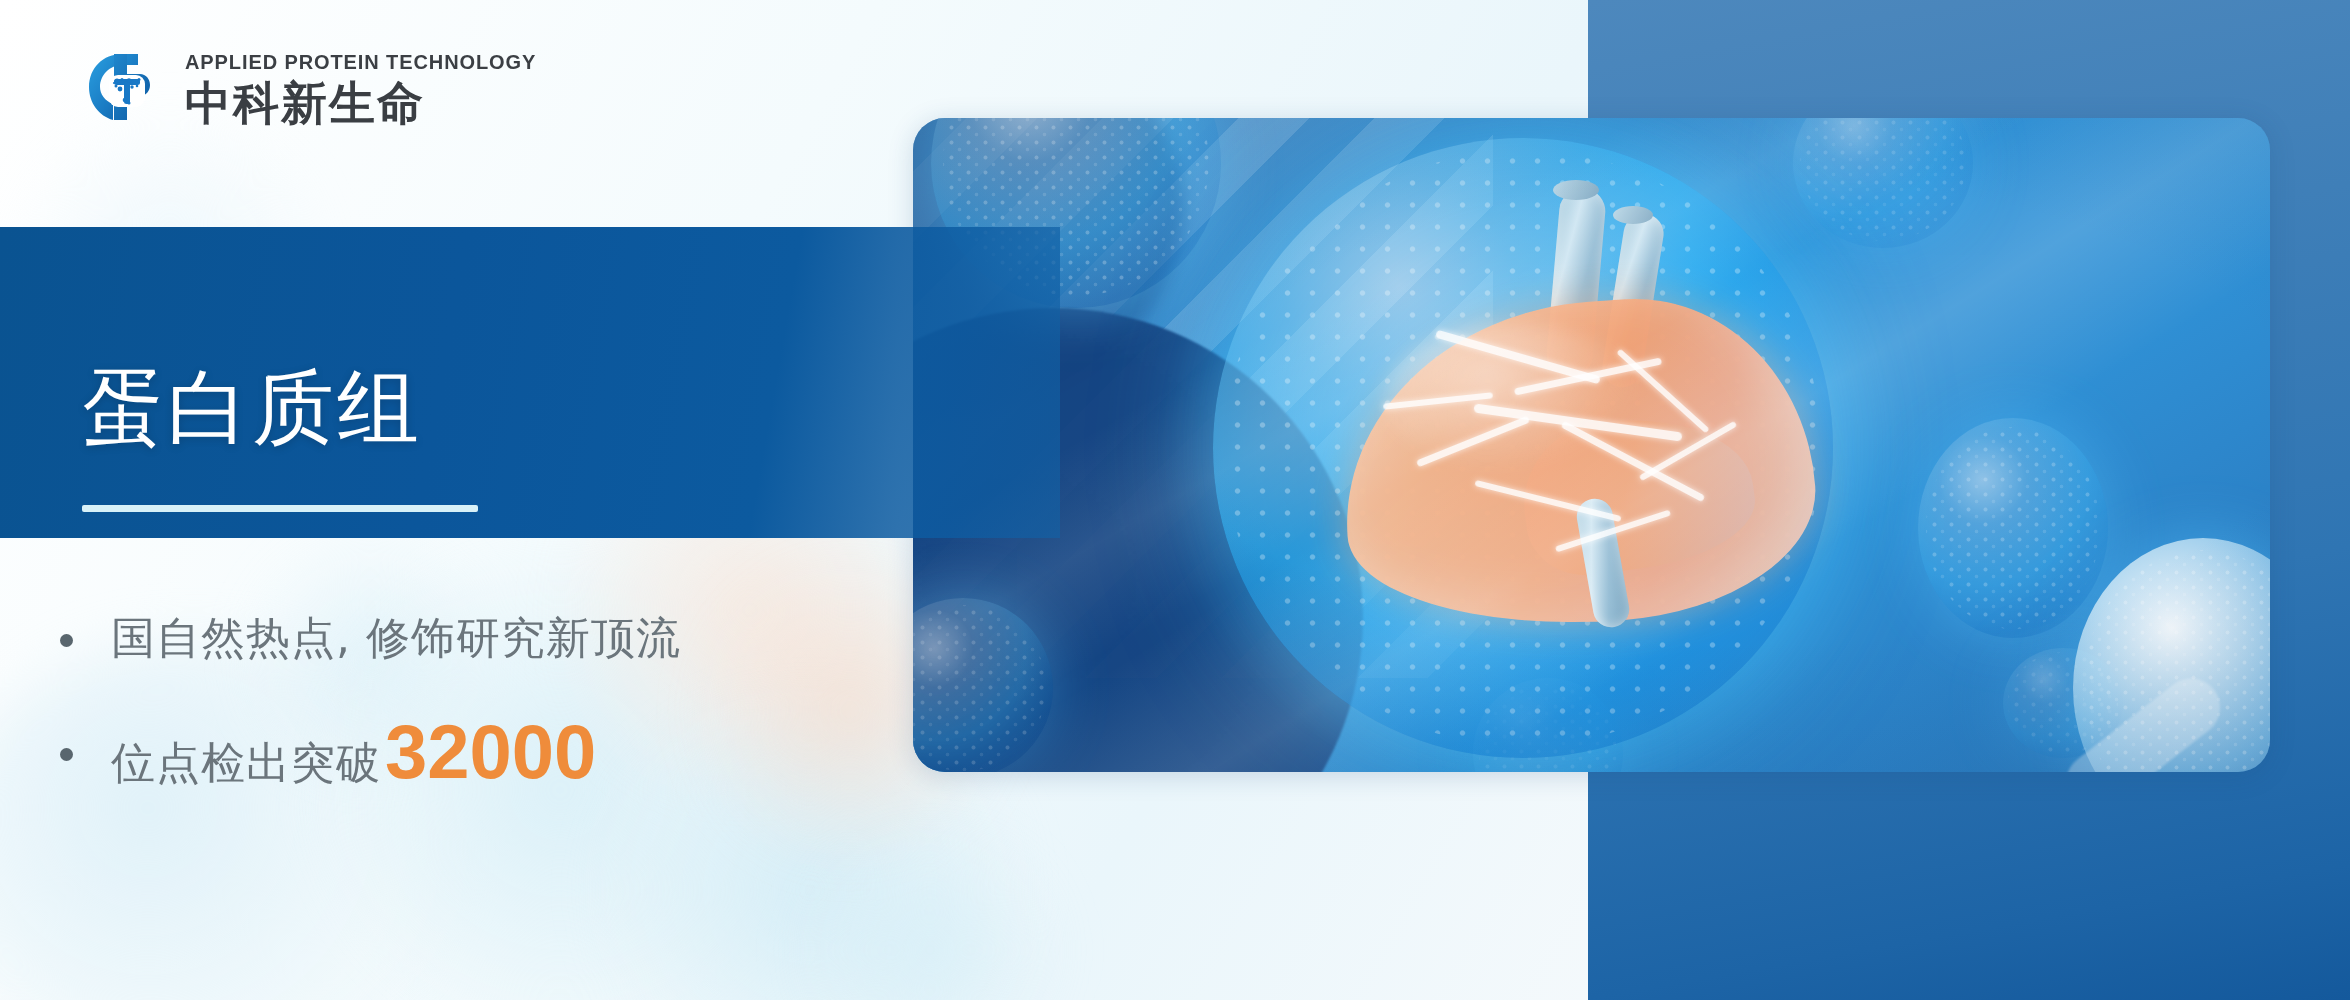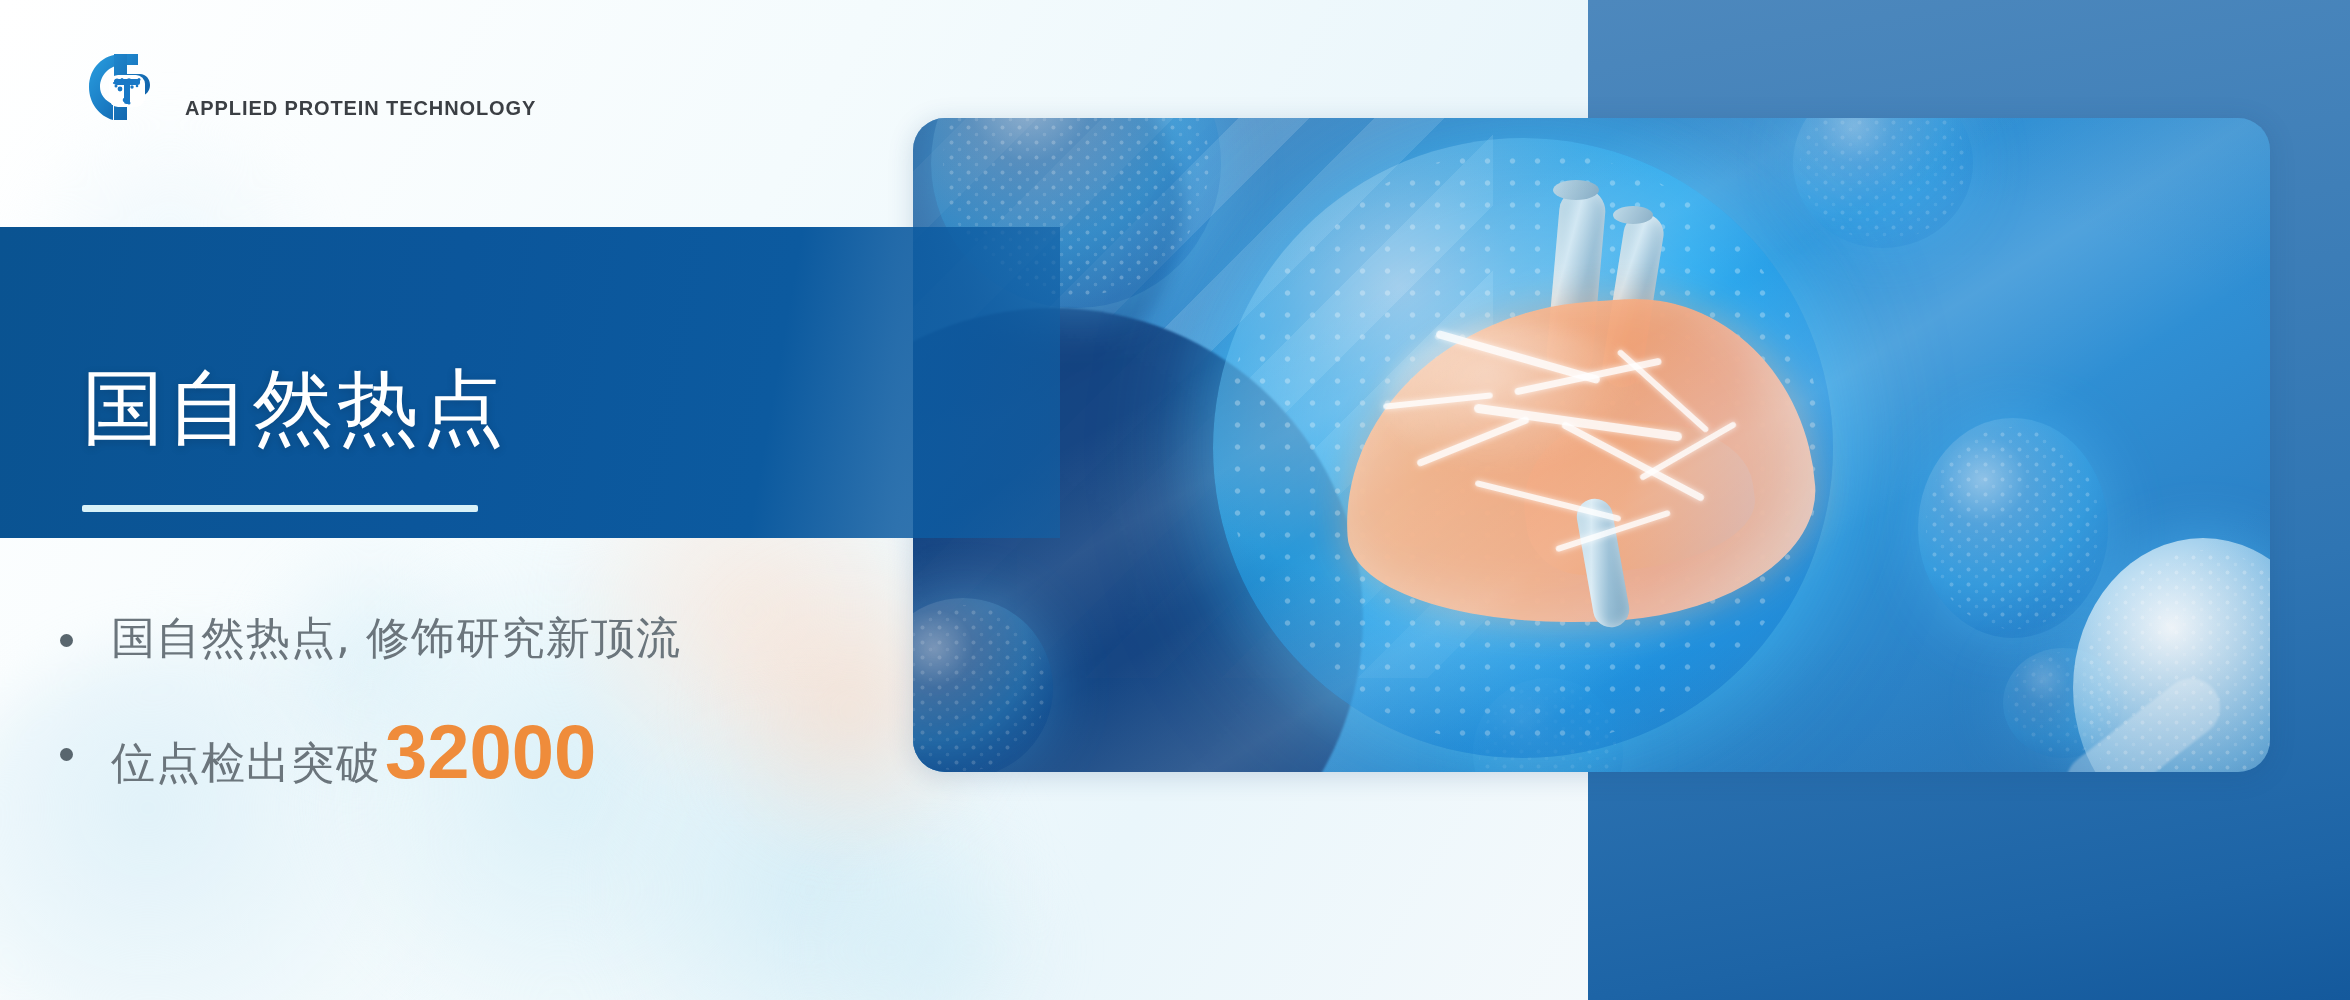--- a/index.html
+++ b/index.html
@@ -314,26 +314,27 @@
             <circle cx="42" cy="52" r="2.3"></circle>
           <circle cx="46" cy="55" r="1.5"></circle>
             <circle cx="36" cy="35.5" r="1.2"></circle>
           <circle cx="54" cy="38" r="1.3"></circle>
             <circle cx="31" cy="35" r="1.1"></circle>
         </g>
       </svg>
     </div>
     <div class="logo-text">
       <div class="logo-en">APPLIED PROTEIN TECHNOLOGY</div>
+      <div class="logo-cn">中科新生命</div>
     </div>
   </div>
 
   <div class="title-band">
     <div class="title-inner">
-      <div class="title-l2">国自然热点</div>
+      <div class="title-l2">蛋白质组</div>
       <div class="title-rule"></div>
     </div>
   </div>
 
   <div class="bullets">
     <div class="bullet-row">
       <span class="dot"></span>
       <span class="bullet-text">国自然热点, 修饰研究新顶流</span>
     </div>
     <div class="bullet-row">

